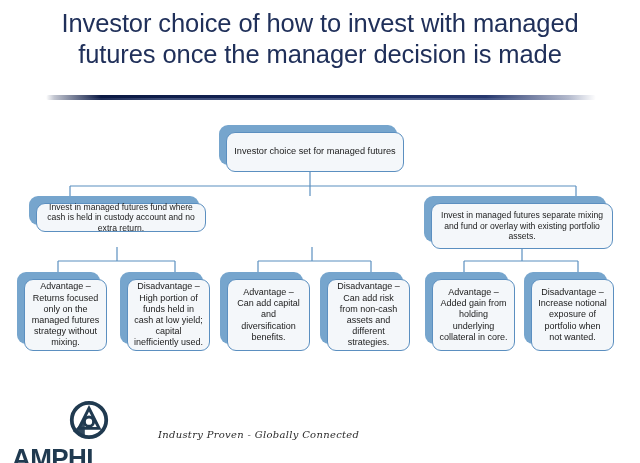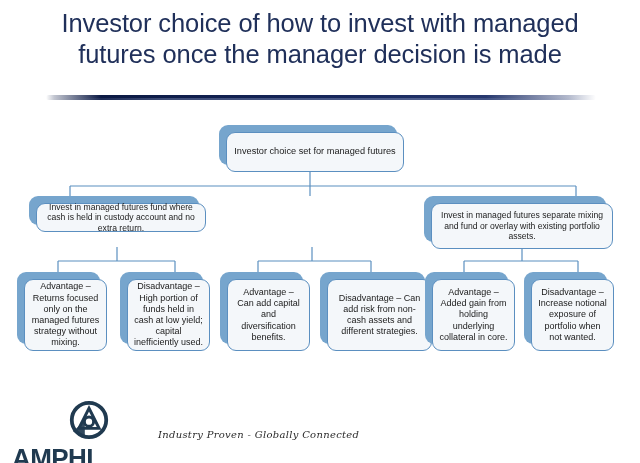--- a/index.html
+++ b/index.html
@@ -240,21 +240,21 @@
     </div>
   </div>
 
   <div class="node leaf" style="left:220px; top:272px; width:90px; height:79px;">
     <div class="shadow-layer"></div>
     <div class="face">
       <div class="label">Advantage – Can add capital and diversification benefits.</div>
     </div>
   </div>
 
-  <div class="node leaf" style="left:320px; top:272px; width:112px; height:79px;">
+  <div class="node leaf" style="left:320px; top:272px; width:90px; height:79px;">
     <div class="shadow-layer"></div>
     <div class="face">
       <div class="label">Disadvantage – Can add risk from non-cash assets and different strategies.</div>
     </div>
   </div>
 
   <div class="node leaf" style="left:425px; top:272px; width:90px; height:79px;">
     <div class="shadow-layer"></div>
     <div class="face">
       <div class="label">Advantage – Added gain from holding underlying collateral in core.</div>

